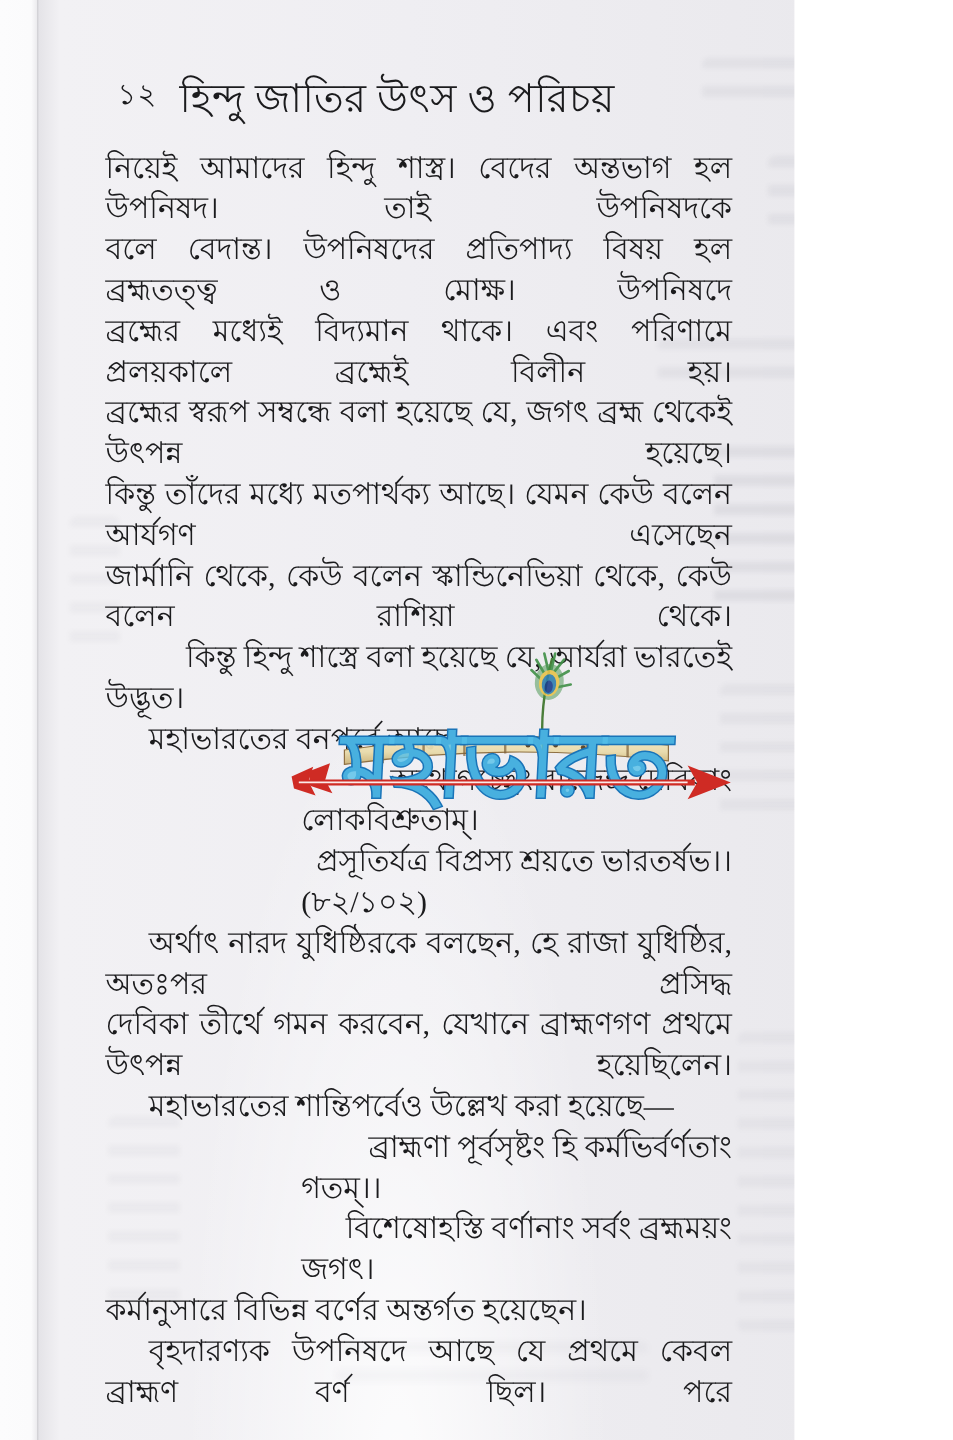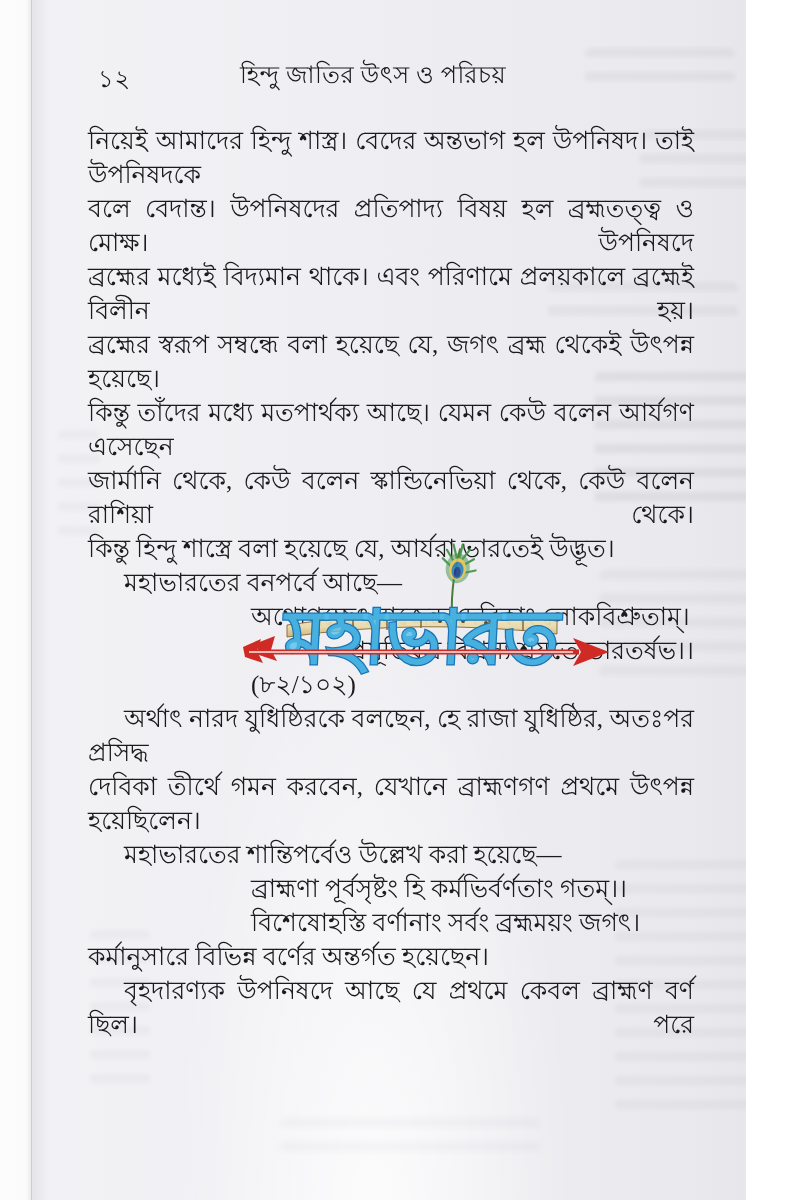--- a/index.html
+++ b/index.html
@@ -1,36 +1,36 @@
 <!DOCTYPE html>
 <html lang="bn"><head>
 <meta charset="utf-8">
 <style>
   html,body{margin:0;padding:0;}
   body{width:794px;height:1200px;background:#ffffff;font-family:"Liberation Serif","DejaVu Serif",serif;}
 
   .page{
-    position:relative;width:746px;height:1200px;overflow:hidden;
+    position:relative;width:662px;height:1200px;overflow:hidden;
     color:#1b1b1d;
     background:
       radial-gradient(ellipse at 50% 104%, rgba(255,255,255,.85) 0%, rgba(255,255,255,0) 38%),
       linear-gradient(90deg,#fcfcfd 0px,#fbfbfc 26px,#e5e4e8 33px,#f2f1f4 50px,#efeef2 340px,#eae9ed 680px,#e5e4e8 794px);
   }
   .page-edge-line{position:absolute;left:31px;top:0;width:1px;height:100%;background:rgba(120,120,130,.25);}
 
   
   .pagenum{position:absolute;left:98px;top:60px;font-size:24px;letter-spacing:1px;}
   .title{position:absolute;left:0;right:0;top:56px;margin:0;text-align:center;
-         font-size:24px;font-weight:normal;letter-spacing:.5px;}
+         font-size:33px;font-weight:normal;letter-spacing:.5px;}
 
   
   .body-text{position:absolute;left:88px;right:52px;top:124px;font-size:25px;line-height:34px;}
   .line{min-height:34px;}
   .j{text-align:justify;text-align-last:justify;}
-  .l{text-align:center;text-align-last:left;}
+  .l{text-align:right;text-align-last:left;}
   .ind{text-indent:36px;}
   .verse{padding-left:163px;text-align:right;text-align-last:left;}
 
   
   .ghost{position:absolute;opacity:.45;filter:blur(2px);border-radius:6px;
     background:repeating-linear-gradient(180deg, rgba(108,110,126,.17) 0 9px, rgba(108,110,126,0) 9px 24px);}
 
   
   .watermark{position:absolute;left:235px;top:535px;width:380px;height:150px;pointer-events:none;}
   .watermark svg{display:block;width:100%;height:100%;}

